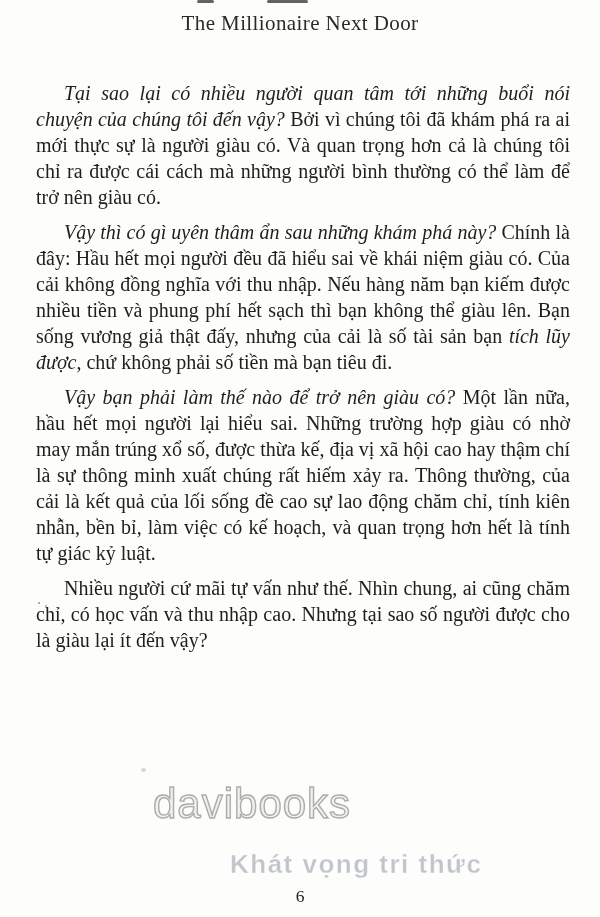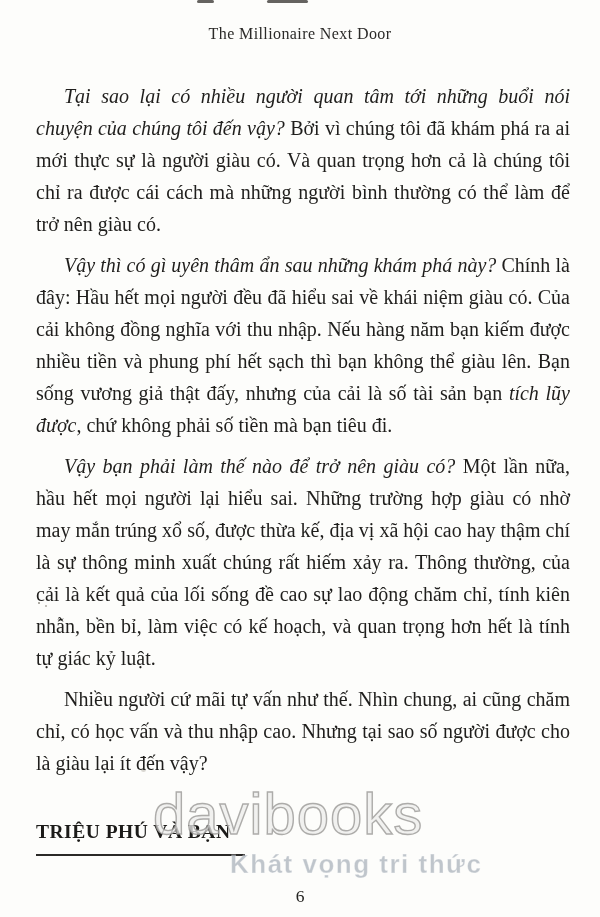--- a/index.html
+++ b/index.html
@@ -2,45 +2,45 @@
 <html><head>
 <meta charset="utf-8">
 <style>
   html, body { margin:0; padding:0; background:#ffffff; }
   .page {
     position:relative; width:600px; height:917px;
     background:#fdfdfb; overflow:hidden;
     font-family:"Liberation Serif", serif;
   }
   .running-header {
-    position:absolute; top:25px; left:0; width:100%;
-    text-align:center; font-size:16px; letter-spacing:.4px;
+    position:absolute; top:11px; left:0; width:100%;
+    text-align:center; font-size:21px; letter-spacing:.4px;
     color:#2b2a28;
   }
   .content {
     position:absolute; top:80px; left:0; right:0;
     padding:0 30px 0 36px;
-    font-size:20px; line-height:32px; color:#1f1e1c;
+    font-size:20px; line-height:26px; color:#1f1e1c;
   }
   .para { margin:0 0 9px; text-align:justify; text-indent:28px; }
   .para em { font-style:italic; }
   h2.section-heading {
     margin:26px 0 19px; text-align:center;
     font-size:21px; font-weight:bold; color:#1c1b19; text-indent:0;
   }
   h3.subsection-heading {
     display:table; margin:37px 0 16px;
     font-size:19.5px; font-weight:bold; letter-spacing:.5px; color:#1c1b19;
     border-bottom:2px solid #2a2927; padding:0 14px 6px 0;
   }
   
   .wm-name {
     position:absolute; left:153px; top:780px; z-index:6;
     font-family:"Liberation Sans", sans-serif;
-    font-size:58px; letter-spacing:1px;
+    font-size:42px; letter-spacing:1px;
     color:rgba(255,255,255,.62);
     -webkit-text-stroke:1.4px rgba(150,148,145,.75);
     text-shadow:0 0 1px rgba(150,148,145,.35);
     pointer-events:none; white-space:nowrap;
   }
   .wm-slogan {
     position:absolute; left:230px; top:849px; z-index:6;
     font-family:"Liberation Sans", sans-serif;
     font-size:26px; font-weight:bold; letter-spacing:1.5px;
     color:rgba(147,157,168,.58);
@@ -67,21 +67,20 @@
   <div class="speckle-a"></div>
   <div class="speckle-b"></div>
 
   <div class="running-header">The Millionaire Next Door</div>
 
   <div class="content">
       <p class="para"><em>Tại sao lại có nhiều người quan tâm tới những buổi nói chuyện của chúng tôi đến vậy? </em><span>Bởi vì chúng tôi đã khám phá ra ai mới thực sự là người giàu có. Và quan trọng hơn cả là chúng tôi chỉ ra được cái cách mà những người bình thường có thể làm để trở nên giàu có.</span></p>
       <p class="para"><em>Vậy thì có gì uyên thâm ẩn sau những khám phá này? </em><span>Chính là đây: Hầu hết mọi người đều đã hiểu sai về khái niệm giàu có. Của cải không đồng nghĩa với thu nhập. Nếu hàng năm bạn kiếm được nhiều tiền và phung phí hết sạch thì bạn không thể giàu lên. Bạn sống vương giả thật đấy, nhưng của cải là số tài sản bạn </span><em>tích lũy được</em><span>, chứ không phải số tiền mà bạn tiêu đi.</span></p>
       <p class="para"><em>Vậy bạn phải làm thế nào để trở nên giàu có? </em><span>Một lần nữa, hầu hết mọi người lại hiểu sai. Những trường hợp giàu có nhờ may mắn trúng xổ số, được thừa kế, địa vị xã hội cao hay thậm chí là sự thông minh xuất chúng rất hiếm xảy ra. Thông thường, của cải là kết quả của lối sống đề cao sự lao động chăm chỉ, tính kiên nhẫn, bền bỉ, làm việc có kế hoạch, và quan trọng hơn hết là tính tự giác kỷ luật.</span></p>
       <p class="para"><span>Nhiều người cứ mãi tự vấn như thế. Nhìn chung, ai cũng chăm chỉ, có học vấn và thu nhập cao. Nhưng tại sao số người được cho là giàu lại ít đến vậy?</span></p>
-      <h3 class="subsection-heading">TRIỆU PHÚ VÀ BẠN</h3>
     </div>
 
   <div class="wm-name">davibooks</div>
 
   <div class="wm-slogan">Khát vọng tri thức</div>
 
   <div class="page-number">6</div>
 
 </div>
 

